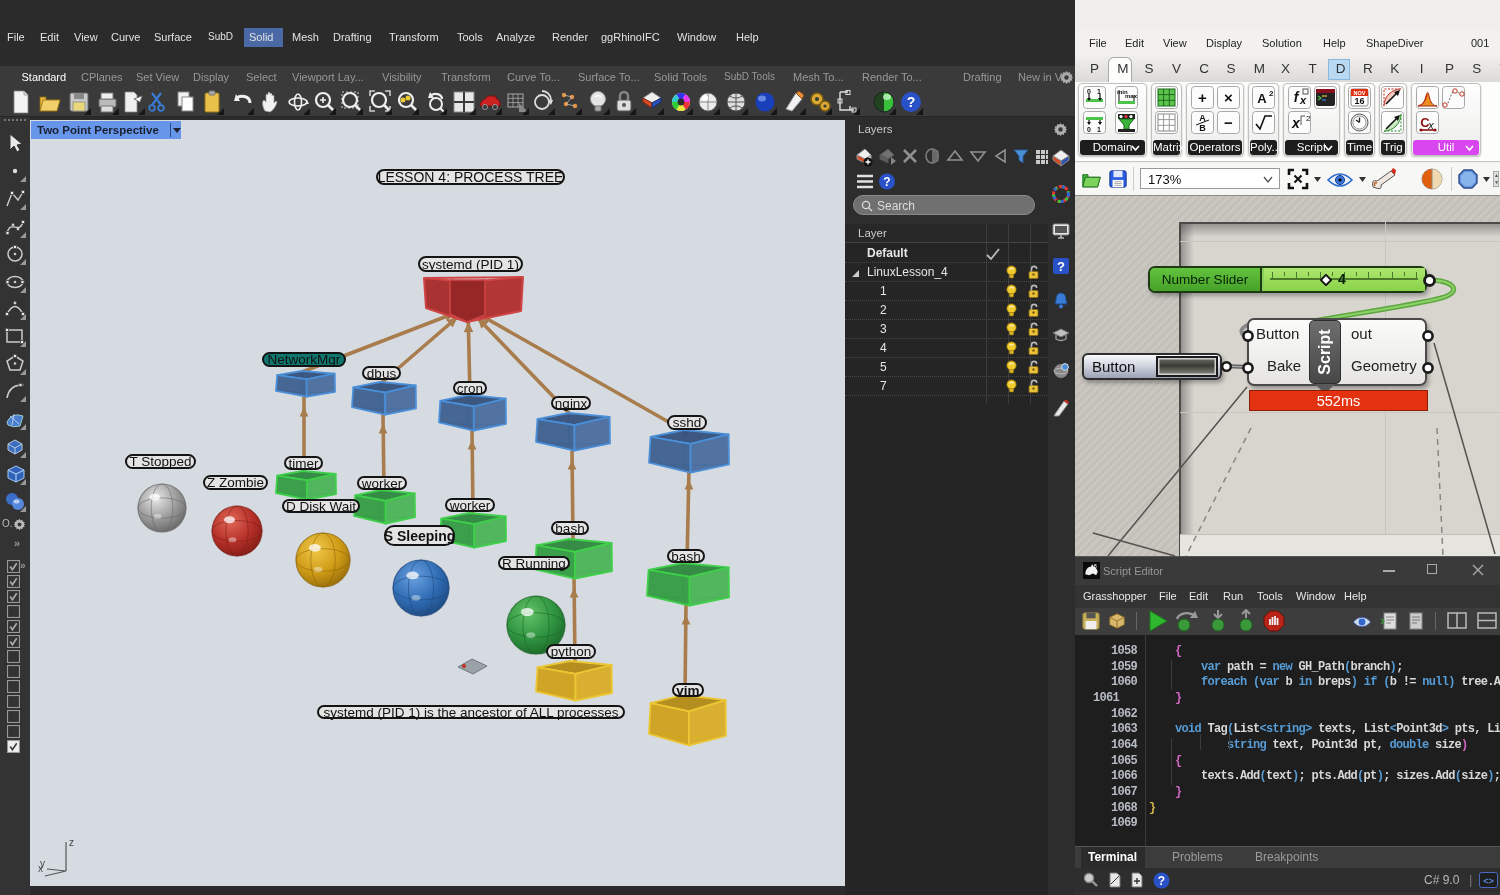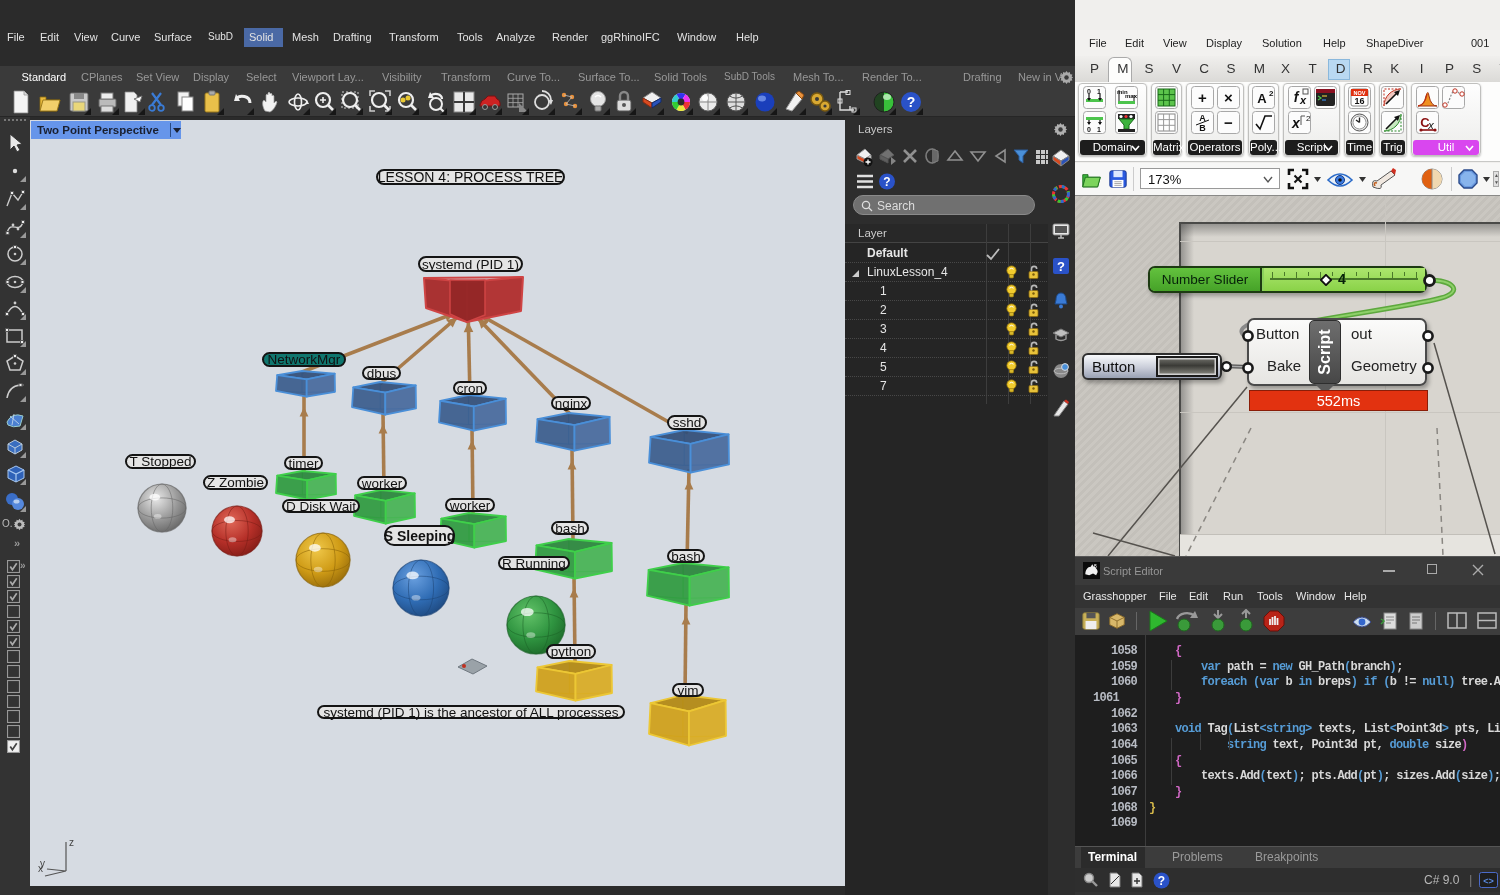--- a/index.html
+++ b/index.html
@@ -537,21 +537,21 @@
           <div style="position:absolute;left:284px;top:456px;width:39px;height:14px;background:#e4e4e4;border:2px solid #141414;border-radius:10px;display:flex;align-items:center;justify-content:center;font-size:13.5px;font-weight:normal;color:#111;white-space:nowrap;letter-spacing:0px;z-index:5">timer</div>
           <div style="position:absolute;left:203px;top:475px;width:65px;height:15px;background:#e4e4e4;border:2px solid #141414;border-radius:10px;display:flex;align-items:center;justify-content:center;font-size:13.5px;font-weight:normal;color:#111;white-space:nowrap;letter-spacing:0px;z-index:5">Z Zombie</div>
           <div style="position:absolute;left:357px;top:476px;width:50px;height:14px;background:#e4e4e4;border:2px solid #141414;border-radius:10px;display:flex;align-items:center;justify-content:center;font-size:13.5px;font-weight:normal;color:#111;white-space:nowrap;letter-spacing:0px;z-index:5">worker</div>
           <div style="position:absolute;left:282px;top:499px;width:78px;height:14px;background:#e4e4e4;border:2px solid #141414;border-radius:10px;display:flex;align-items:center;justify-content:center;font-size:13.5px;font-weight:normal;color:#111;white-space:nowrap;letter-spacing:0px;z-index:5">D Disk Wait</div>
           <div style="position:absolute;left:445px;top:498px;width:50px;height:14px;background:#e4e4e4;border:2px solid #141414;border-radius:10px;display:flex;align-items:center;justify-content:center;font-size:13.5px;font-weight:normal;color:#111;white-space:nowrap;letter-spacing:0px;z-index:5">worker</div>
           <div style="position:absolute;left:384px;top:525px;width:71px;height:21px;background:#e4e4e4;border:2px solid #141414;border-radius:10px;display:flex;align-items:center;justify-content:center;font-size:14px;font-weight:bold;color:#111;white-space:nowrap;letter-spacing:0px;z-index:5">S Sleeping</div>
           <div style="position:absolute;left:551px;top:521px;width:38px;height:14px;background:#e4e4e4;border:2px solid #141414;border-radius:10px;display:flex;align-items:center;justify-content:center;font-size:13.5px;font-weight:normal;color:#111;white-space:nowrap;letter-spacing:0px;z-index:5">bash</div>
           <div style="position:absolute;left:498px;top:556px;width:72px;height:14px;background:#e4e4e4;border:2px solid #141414;border-radius:10px;display:flex;align-items:center;justify-content:center;font-size:13.5px;font-weight:normal;color:#111;white-space:nowrap;letter-spacing:0px;z-index:5">R Running</div>
           <div style="position:absolute;left:667px;top:549px;width:38px;height:14px;background:#e4e4e4;border:2px solid #141414;border-radius:10px;display:flex;align-items:center;justify-content:center;font-size:13.5px;font-weight:normal;color:#111;white-space:nowrap;letter-spacing:0px;z-index:5">bash</div>
           <div style="position:absolute;left:546px;top:644px;width:50px;height:15px;background:#e4e4e4;border:2px solid #141414;border-radius:10px;display:flex;align-items:center;justify-content:center;font-size:13.5px;font-weight:normal;color:#111;white-space:nowrap;letter-spacing:0px;z-index:5">python</div>
-          <div style="position:absolute;left:672px;top:683px;width:32px;height:14px;background:#e4e4e4;border:2px solid #141414;border-radius:10px;display:flex;align-items:center;justify-content:center;font-size:13.5px;font-weight:normal;color:#111;white-space:nowrap;letter-spacing:0px;z-index:5">vim</div>
+          <div style="position:absolute;left:672px;top:683px;width:32px;height:14px;background:#e4e4e4;border:2px solid #141414;border-radius:10px;display:flex;align-items:center;justify-content:center;font-size:13.5px;font-weight:bold;color:#111;white-space:nowrap;letter-spacing:0px;z-index:5">vim</div>
           <div style="position:absolute;left:317px;top:705px;width:308px;height:14px;background:#e4e4e4;border:2px solid #141414;border-radius:10px;display:flex;align-items:center;justify-content:center;font-size:13.5px;font-weight:normal;color:#111;white-space:nowrap;letter-spacing:0px;z-index:5">systemd (PID 1) is the ancestor of ALL processes</div>
         </div>
         <div style="position:absolute;left:1px;top:1px;width:150px;height:18px;background:#6695ea;display:flex;align-items:center">
           <div style="margin-left:6px;font-size:11.5px;font-weight:bold;color:#1a2030">Two Point Perspective</div>
           <div style="position:absolute;left:139px;top:2px;width:1px;height:14px;background:#2a4a80"></div>
           <svg width="8" height="6" style="position:absolute;left:142px;top:7px">
             <polygon points="0,0 8,0 4,5" fill="#1a2030"></polygon>
           </svg>
         </div>
       </div>

